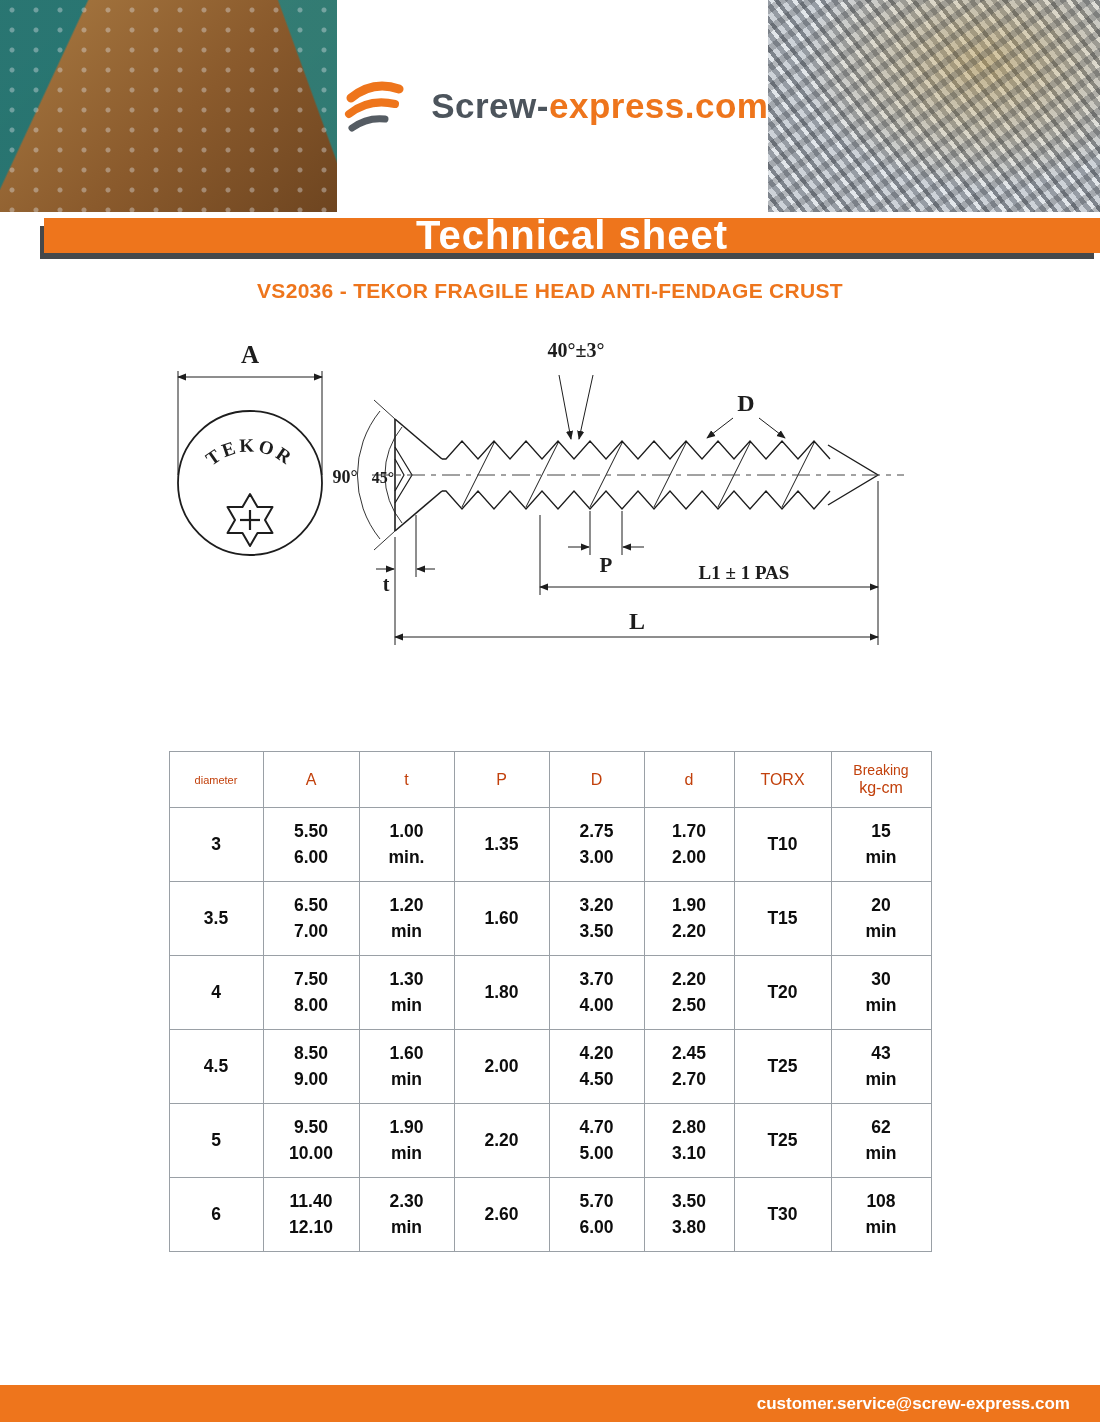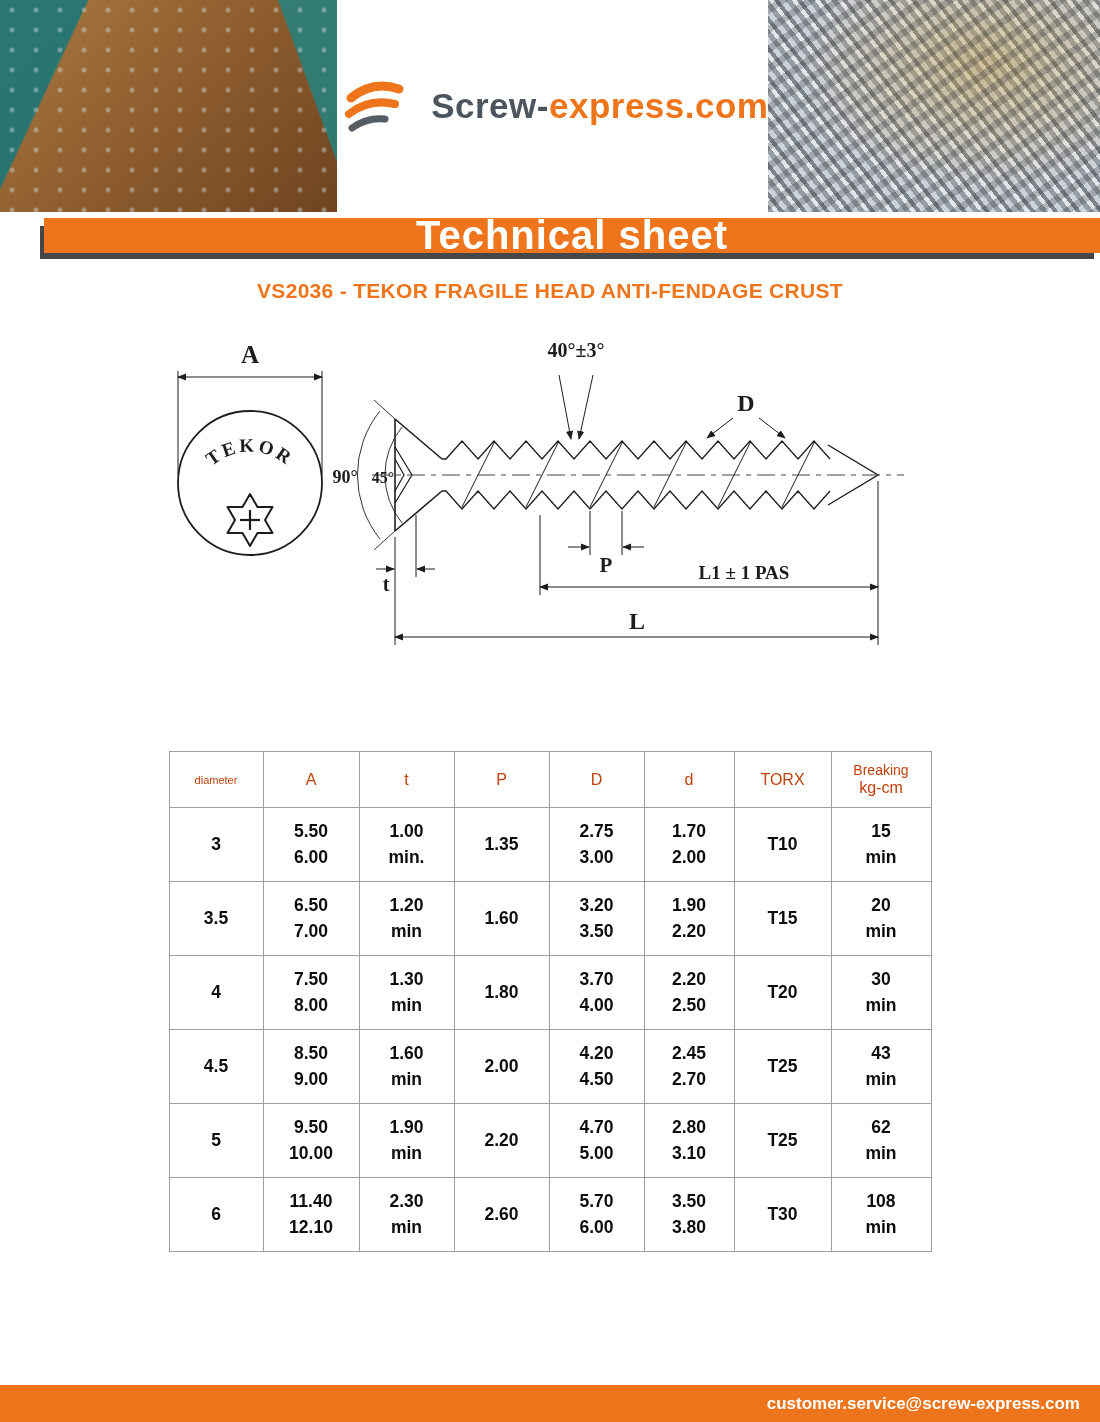--- a/index.html
+++ b/index.html
@@ -49,21 +49,21 @@
   .spec-table{width:762px;margin:52px auto 0;border-collapse:collapse;table-layout:fixed}
   .spec-table th,.spec-table td{border:1px solid #9aa0a6;text-align:center;vertical-align:middle;background:#fff}
   .spec-table th{height:56px;color:#c2410c;font-weight:normal;font-size:16px}
   .spec-table th.hdr-small div:first-child{font-size:11px}
   .spec-table th.hdr-breaking div:first-child{font-size:14px}
   .hdr-sub{font-size:16px;margin-top:1px}
   .spec-table td{height:74px;font-weight:bold;font-size:17.5px;line-height:1.45;color:#0d0d0d}
 
   
   .footer{position:absolute;left:0;right:0;bottom:0;height:37px;background:var(--accent,#ee751c);
-    display:flex;align-items:center;justify-content:flex-end;padding-right:20px}
+    display:flex;align-items:center;justify-content:flex-end;padding-right:30px}
   .footer span{color:#fff;font-weight:bold;font-size:17px}
 </style>
 </head>
 <body>
 
 <div class="page">
 
   <header class="top">
     <div class="photo photo-left"></div>
     <div class="logo-area">

